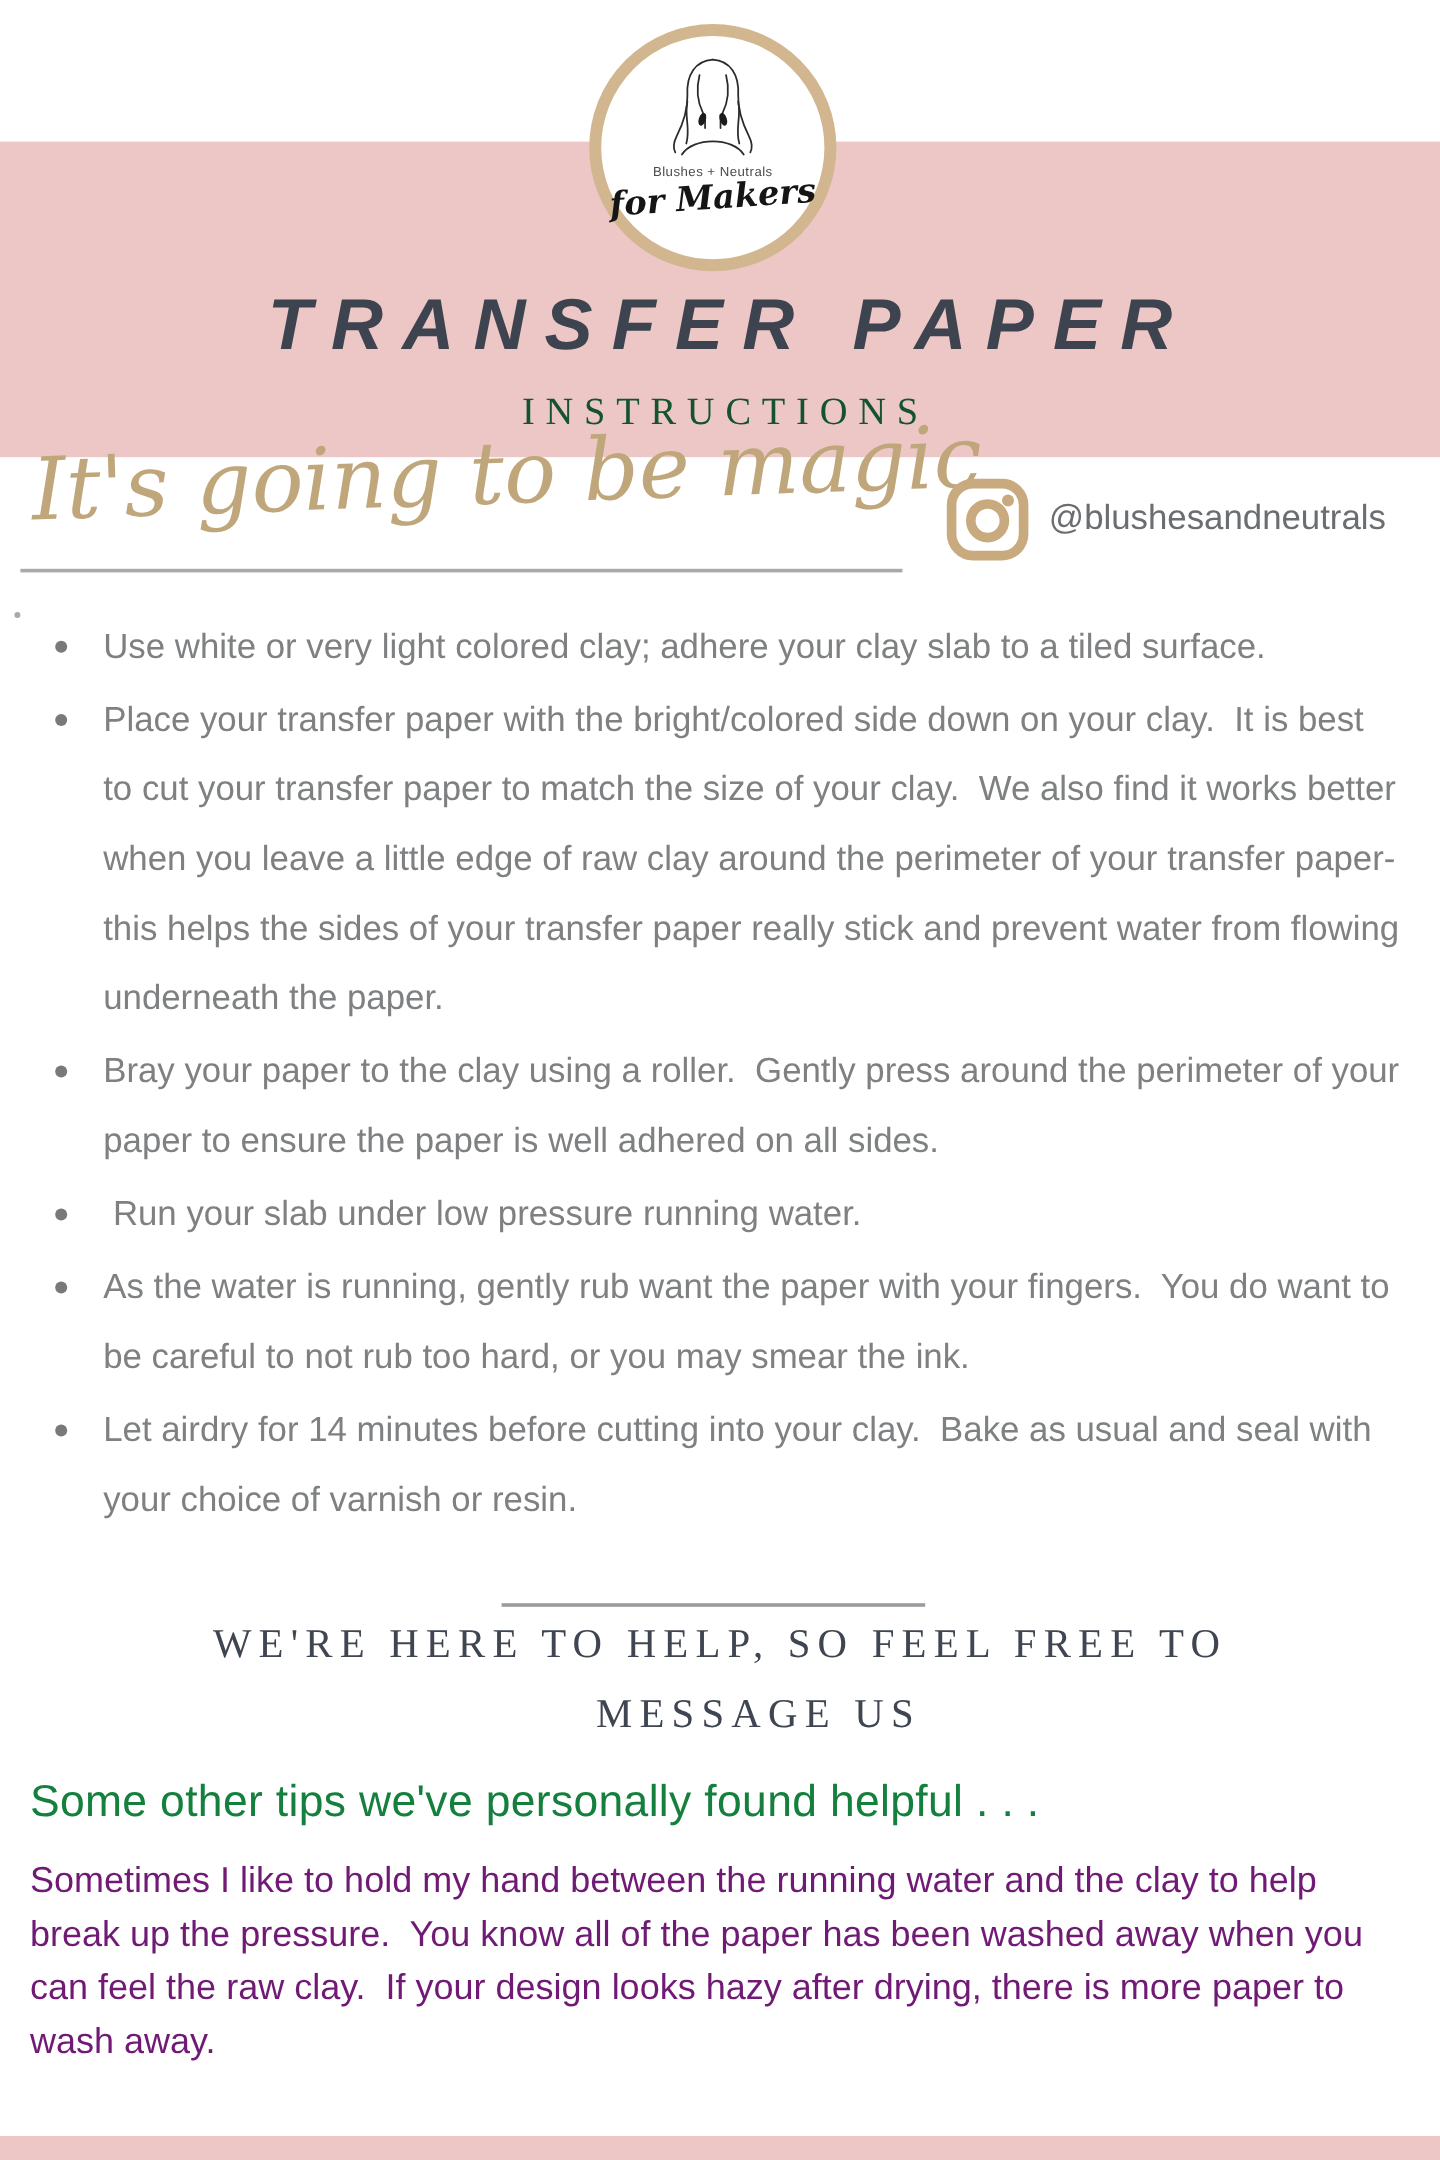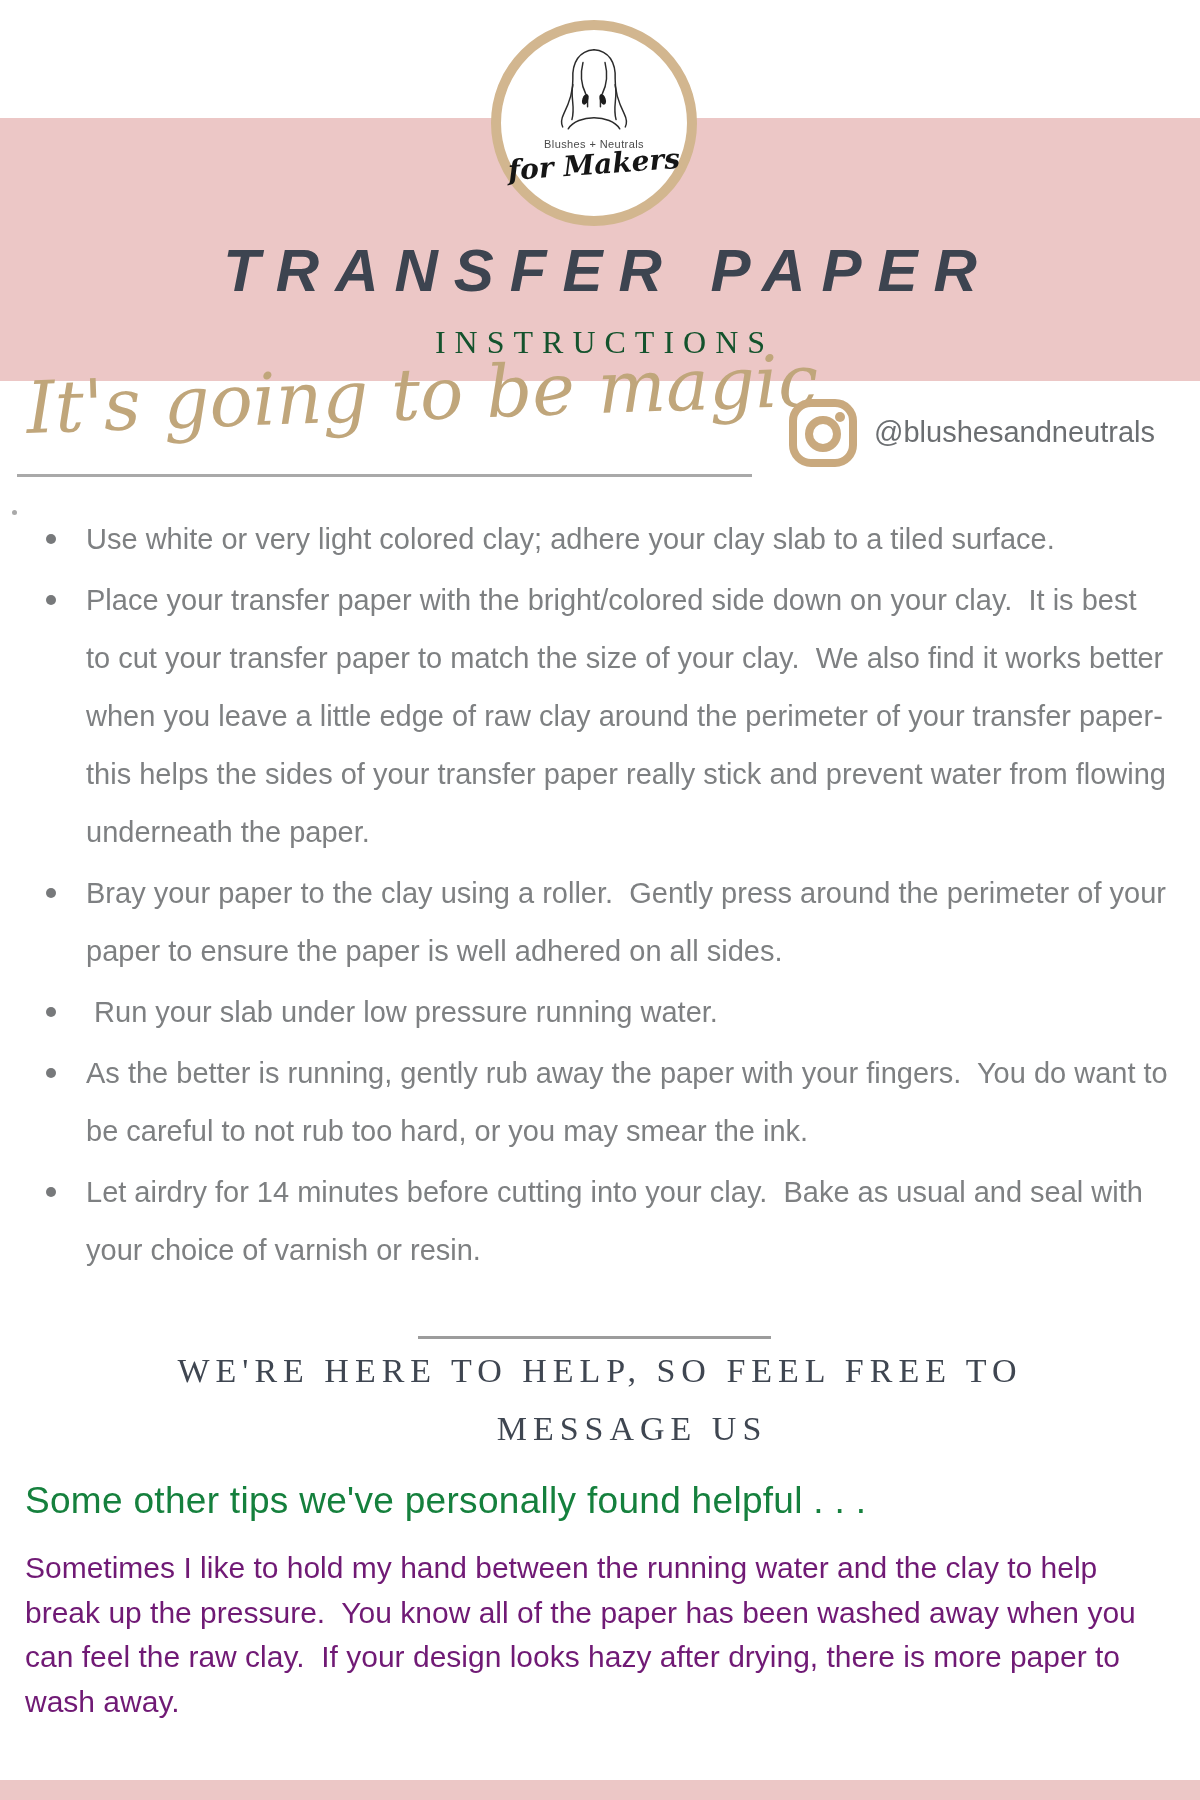--- a/index.html
+++ b/index.html
@@ -109,21 +109,21 @@
     <li>
         <span class="dot"></span>
         <span class="btext">Bray your paper to the clay using a roller.  Gently press around the perimeter of your paper to ensure the paper is well adhered on all sides.</span>
       </li>
     <li>
         <span class="dot"></span>
         <span class="btext"> Run your slab under low pressure running water.</span>
       </li>
     <li>
         <span class="dot"></span>
-        <span class="btext">As the better is running, gently rub away the paper with your fingers.  You do want to be careful to not rub too hard, or you may smear the ink.</span>
+        <span class="btext">As the water is running, gently rub want the paper with your fingers.  You do want to be careful to not rub too hard, or you may smear the ink.</span>
       </li>
     <li>
         <span class="dot"></span>
         <span class="btext">Let airdry for 14 minutes before cutting into your clay.  Bake as usual and seal with your choice of varnish or resin.</span>
       </li>
   </ul>
 
   <div class="divider"></div>
 
   <div class="help l1">WE'RE HERE TO HELP, SO FEEL FREE TO</div>

